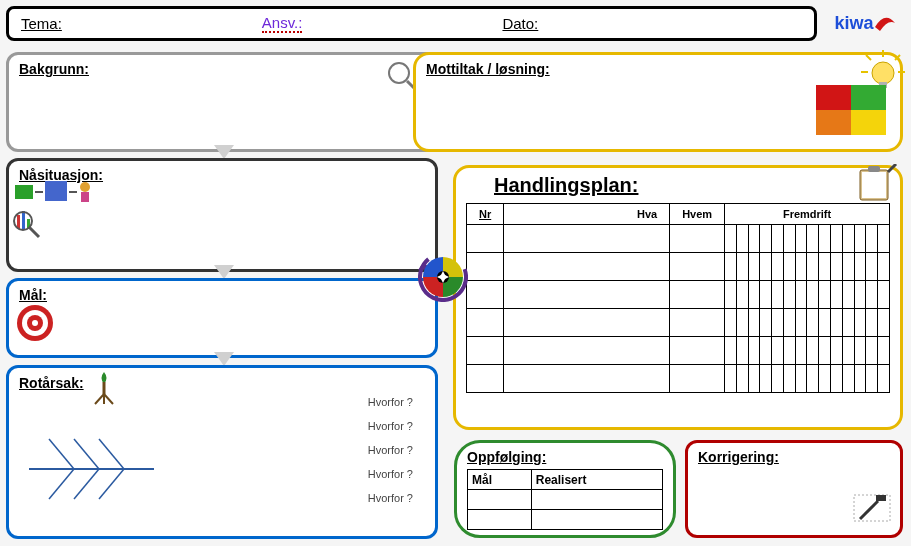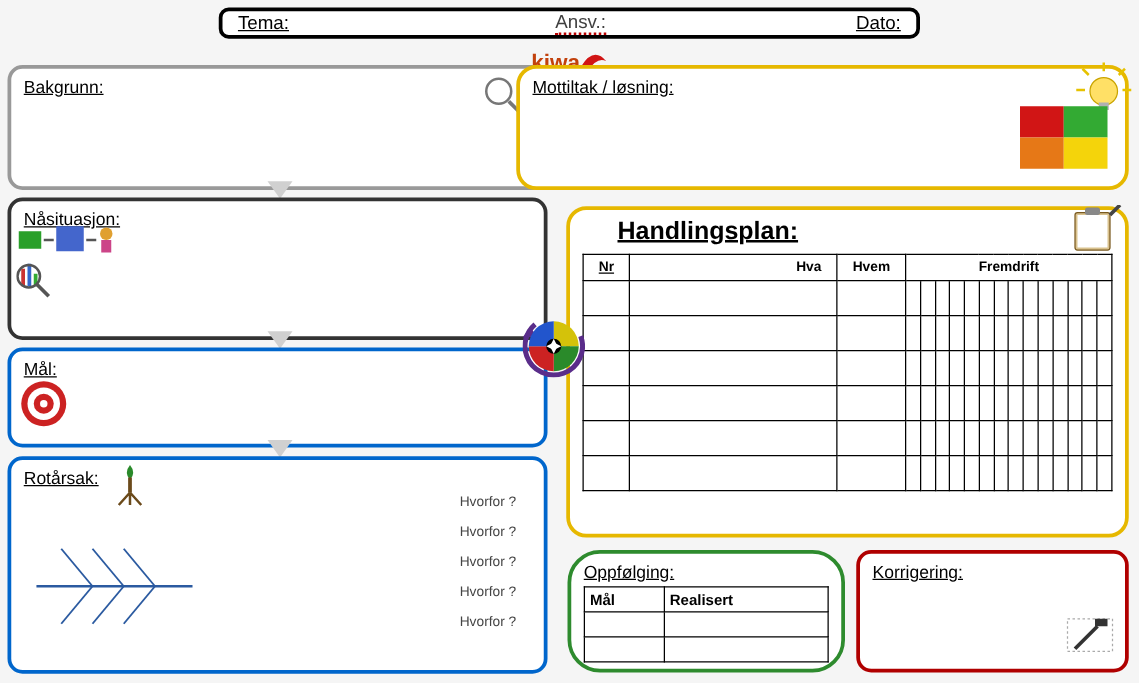--- a/index.html
+++ b/index.html
@@ -10,53 +10,52 @@
     height: 546px;
     position: relative;
   }
   .header {
     position: absolute;
     top: 6px; left: 6px; right: 6px;
     height: 35px;
     display: flex;
     align-items: center;
     gap: 8px;
-    flex-direction: column;
   }
   .header-bar {
     flex: 1;
     height: 35px;
     border: 3px solid #000;
     border-radius: 8px;
     background: #fff;
     display: flex;
     align-items: center;
     padding: 0 12px;
     gap: 200px;
     font-size: 15px;
   }
   .header-bar span { text-decoration: underline; font-weight: 500; }
-  .header-bar .ansv { color: #404040; border-bottom: 2px dotted #b00; text-decoration: none; margin-left: 13px;}
+  .header-bar .ansv { color: #6d28d9; border-bottom: 2px dotted #b00; text-decoration: none;}
   .logo {
     width: 80px; height: 33px;
     display:flex; align-items:center; justify-content:center;
-    font-weight:bold; font-size:18px; color:#c2410c;
+    font-weight:bold; font-size:18px; color:#1d4ed8;
     position:relative;
   }
   .logo svg { position:relative; }
 
   .panel {
     position: absolute;
     border: 3px solid;
     border-radius: 12px;
     background: #fff;
     padding: 6px 10px;
   }
   .panel-title {
-    font-weight: normal;
+    font-weight: bold;
     text-decoration: underline;
     font-size: 14px;
   }
   
   .bakgrunn { top: 52px; left: 6px; width: 432px; height: 100px; border-color:#999; }
   .nasituasjon { top: 158px; left: 6px; width: 432px; height: 114px; border-color:#333; }
   .mal { top: 278px; left: 6px; width: 432px; height: 80px; border-color:#0066cc; }
   .rotarsak { top: 365px; left: 6px; width: 432px; height: 174px; border-color:#0066cc; }
   
   .mottiltak { top: 52px; right: 8px; width: 490px; height: 100px; border-color:#e6b800; border-radius:16px;}

